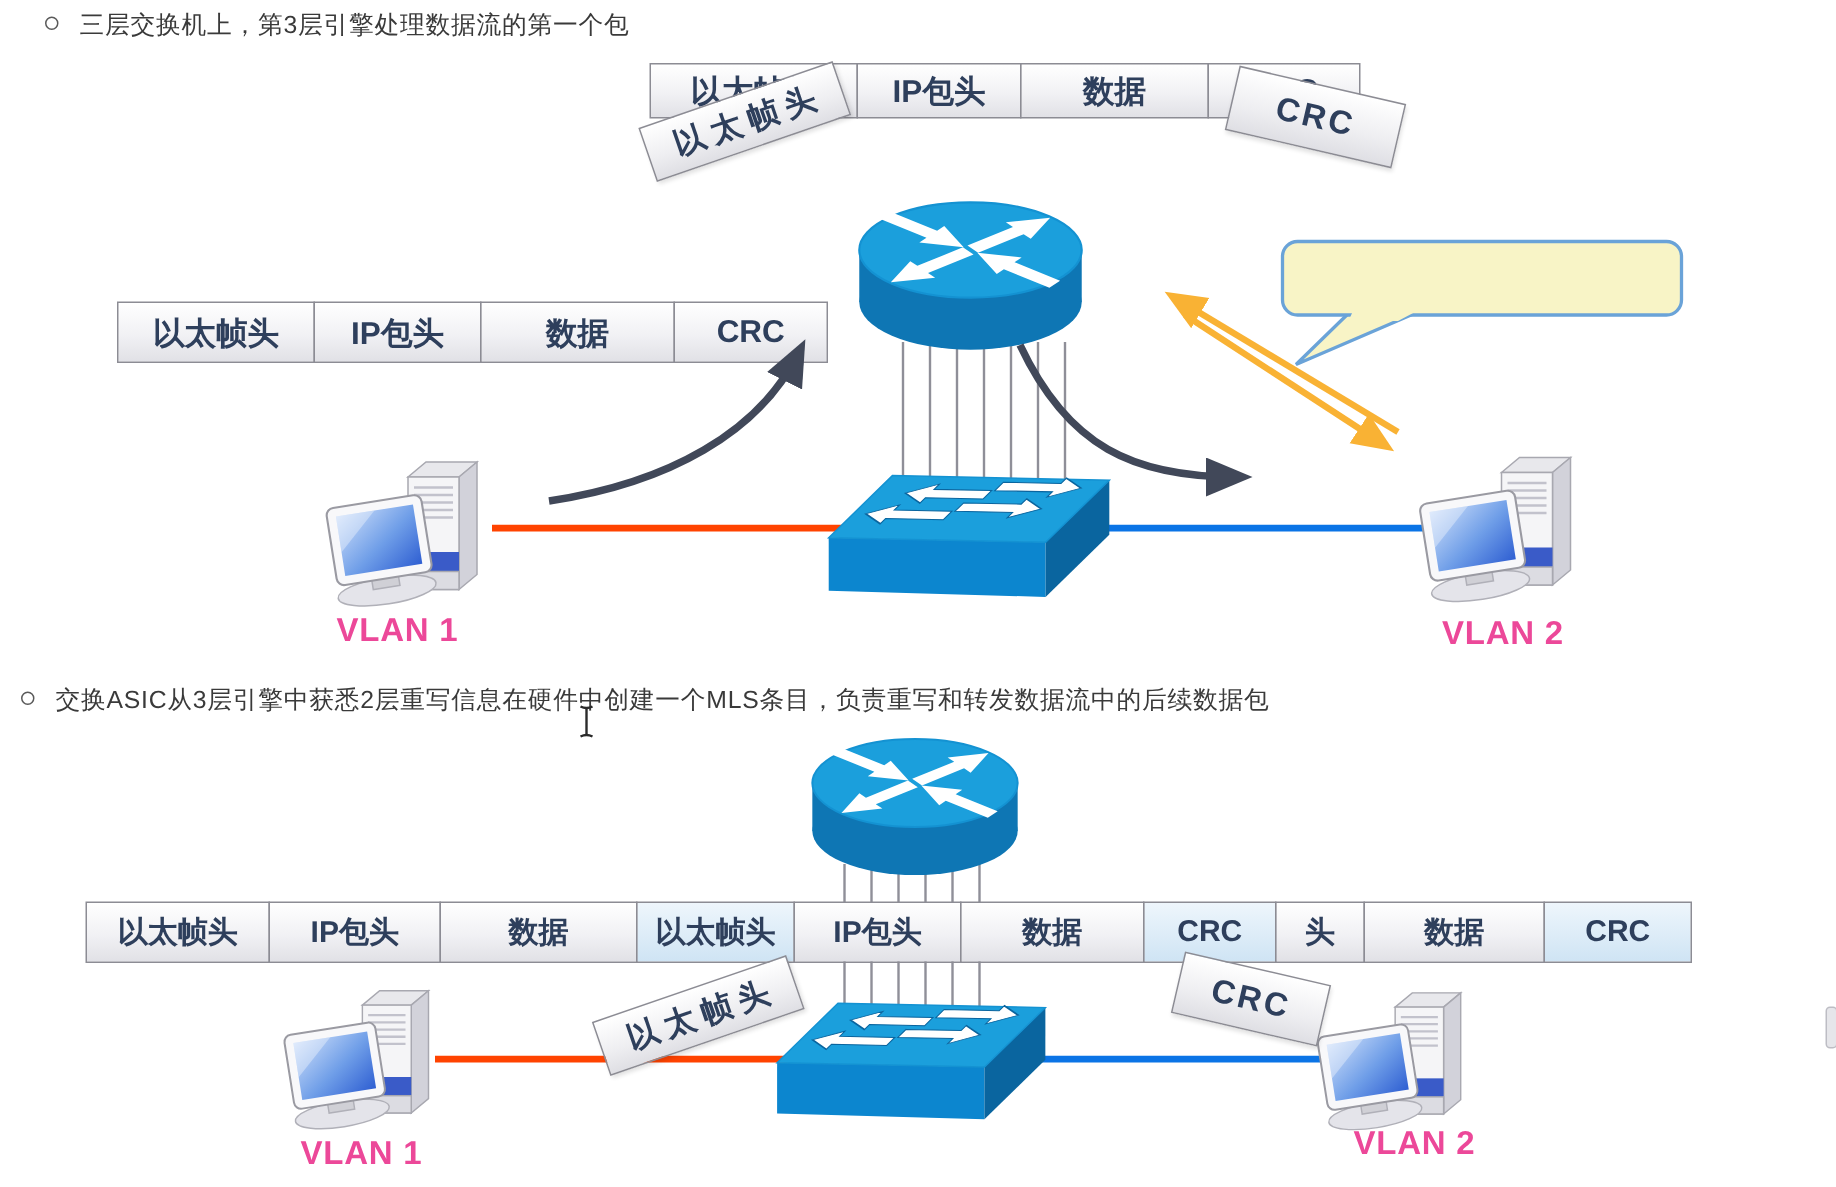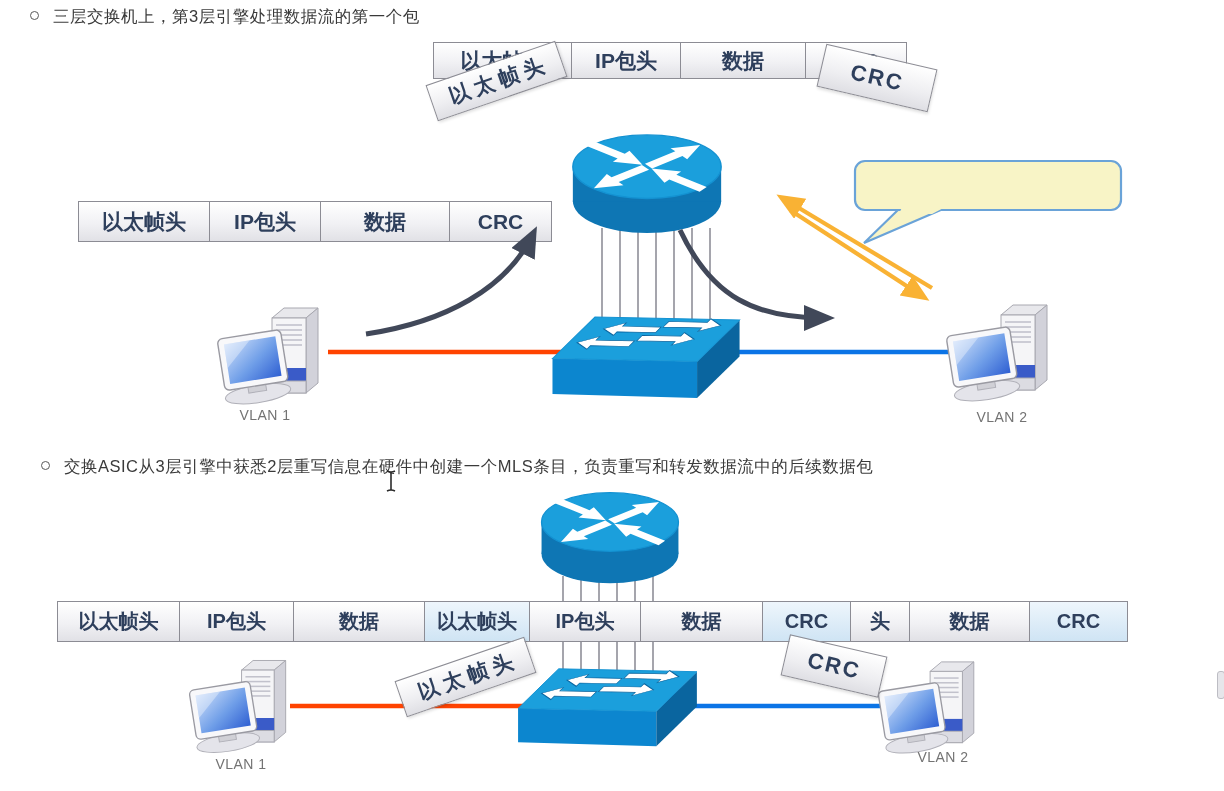--- a/index.html
+++ b/index.html
@@ -34,22 +34,22 @@
   .cell:first-child{margin-left:0;}
   .cell.blue{background:linear-gradient(180deg,#eef6fc 0%,var(--cell-blue) 100%);}
   .row-sm .cell{font-size:20px;}
   .tilt{position:absolute;z-index:3;display:flex;align-items:center;justify-content:center;
         border:1.5px solid #8c8c94;font-weight:bold;color:var(--cell-text);
         background:linear-gradient(180deg,#ffffff 0%,#eeeef1 60%,#dfdfe4 100%);
         box-shadow:1px 2px 3px rgba(0,0,0,0.12);}
   .tilt-cjk{font-size:21px;letter-spacing:5px;padding-left:5px;}
   .tilt-crc{font-size:22px;letter-spacing:2px;}
   .icon{position:absolute;z-index:2;overflow:visible;}
-  .vlan-label{position:absolute;z-index:5;width:120px;text-align:center;font-weight:normal;
-              font-size:14px;color:#737373;letter-spacing:0.5px;}
+  .vlan-label{position:absolute;z-index:5;width:120px;text-align:center;font-weight:bold;
+              font-size:22px;color:#ec4899;letter-spacing:0.5px;}
   .bubble-text{position:absolute;z-index:5;width:256px;text-align:center;font-size:23px;
                color:#464646;font-weight:500;}
   .edge-bar{position:absolute;z-index:5;width:6px;height:26px;left:1217px;top:671px;
             background:#e6e6ea;border:1px solid #bdbdc4;border-radius:3px;}
   .cursor-ibeam{position:absolute;z-index:6;}
 </style>
 </head>
 <body>
 
 <svg width="0" height="0" style="position:absolute" aria-hidden="true">
@@ -137,21 +137,21 @@
     <line class="red-line" x1="328" y1="352" x2="566" y2="352"></line>
     <line class="blue-line" x1="726" y1="352" x2="950" y2="352"></line>
     <line class="red-line" x1="290" y1="706" x2="532" y2="706"></line>
     <line class="blue-line" x1="690" y1="706" x2="898" y2="706"></line>
   </svg>
 
   <div class="bullet" style="left:30px;top:6px;width:900px">
     <span class="dot"></span>
     <span>三层交换机上，第3层引擎处理数据流的第一个包</span>
   </div>
-  <div class="bullet" style="left:41px;top:456px;width:1100px">
+  <div class="bullet" style="left:14px;top:456px;width:1100px">
     <span class="dot"></span>
     <span>交换ASIC从3层引擎中获悉2层重写信息在硬件中创建一个MLS条目，负责重写和转发数据流中的后续数据包</span>
   </div>
 
   <div id="row-top-main" class="frame-row" style="left:433px;top:42px;height:37px">
       <div class="cell" style="width: 139px;">以太帧头</div>
       <div class="cell" style="width: 110px;">IP包头</div>
       <div class="cell" style="width: 126px;">数据</div>
       <div class="cell" style="width: 102px;">CRC</div>
     </div>

